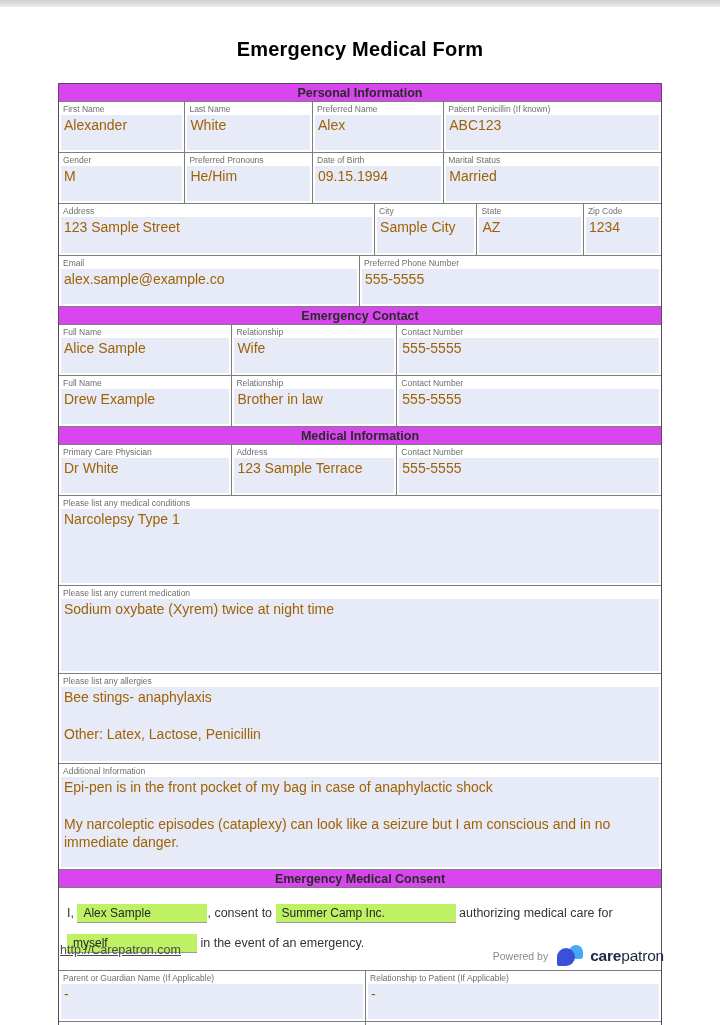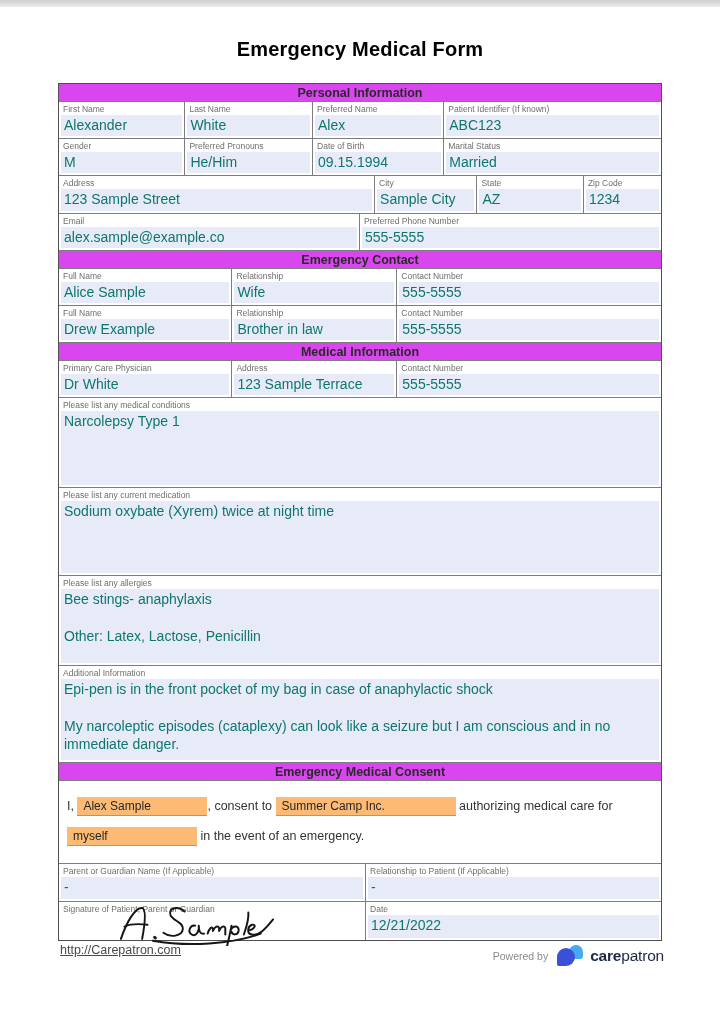--- a/index.html
+++ b/index.html
@@ -34,22 +34,22 @@
   .row:last-child { border-bottom:none; }
   .cell { border-right:1px solid #7d7d7d; display:flex; flex-direction:column; }
   .cell:last-child { border-right:none; }
   .lbl {
     font-size:8.5px; color:#6e6e6e;
     padding:2px 4px 1px; background:#fff;
     white-space:nowrap; overflow:hidden;
   }
   .val {
     background:#e6ebf7;
-    margin:0 2px 2px; padding:1px 3px 2px;
-    font-size:14px; color:#0f766e;
+    margin:0 2px 2px; padding:1px 3px 16px;
+    font-size:14px; color:#a16207;
     flex:1; min-height:20px;
     white-space:pre-line; line-height:1.3;
   }
   
   .w21a{width:21%} .w21b{width:21.2%} .w22{width:21.8%} .w36{width:36%}
   .wAddr{width:52.5%} .wCity{width:17%} .wState{width:17.7%} .wZip{width:12.8%}
   .w50{width:50%}
   .wEc1{width:28.8%} .wEc2{width:27.4%} .wEc3{width:43.8%}
   .wG1{width:51%} .wG2{width:49%}
   
@@ -58,21 +58,21 @@
   .h-med  .val{ min-height:72px; }
   .h-alg  .val{ min-height:74px; }
   .h-add  .val{ min-height:81px; }
   
   .consent-body {
     background:#fff; border-bottom:1px solid #7d7d7d;
     padding:10px 8px 12px; font-size:12.5px; color:#333;
     line-height:30px;
   }
   .fill-field {
-    display:inline-block; background:#fdba74;
+    display:inline-block; background:#bef264;
     border-bottom:1px solid #9a9a9a;
     font-size:12px; color:#262626;
     padding:2px 6px 1px; vertical-align:baseline;
     line-height:15px;
   }
   .f-name{ width:130px; } .f-org{ width:180px; } .f-who{ width:130px; }
   .sig-cell { position:relative; height:38px; overflow:visible; }
   .sig-svg { position:absolute; left:38px; top:-2px; z-index:2; }
   .date-cell .val { font-size:14px; }
   
@@ -117,21 +117,21 @@
     </div>
     <div class="cell w21b">
       <div class="lbl">Last Name</div>
       <div class="val">White</div>
     </div>
     <div class="cell w22">
       <div class="lbl">Preferred Name</div>
       <div class="val">Alex</div>
     </div>
     <div class="cell w36">
-      <div class="lbl">Patient Identifier (If known)</div>
+      <div class="lbl">Patient Penicillin (If known)</div>
       <div class="val">ABC123</div>
     </div>
   </div>
 
   <div class="row">
     <div class="cell w21a">
       <div class="lbl">Gender</div>
       <div class="val">M</div>
     </div>
     <div class="cell w21b">

